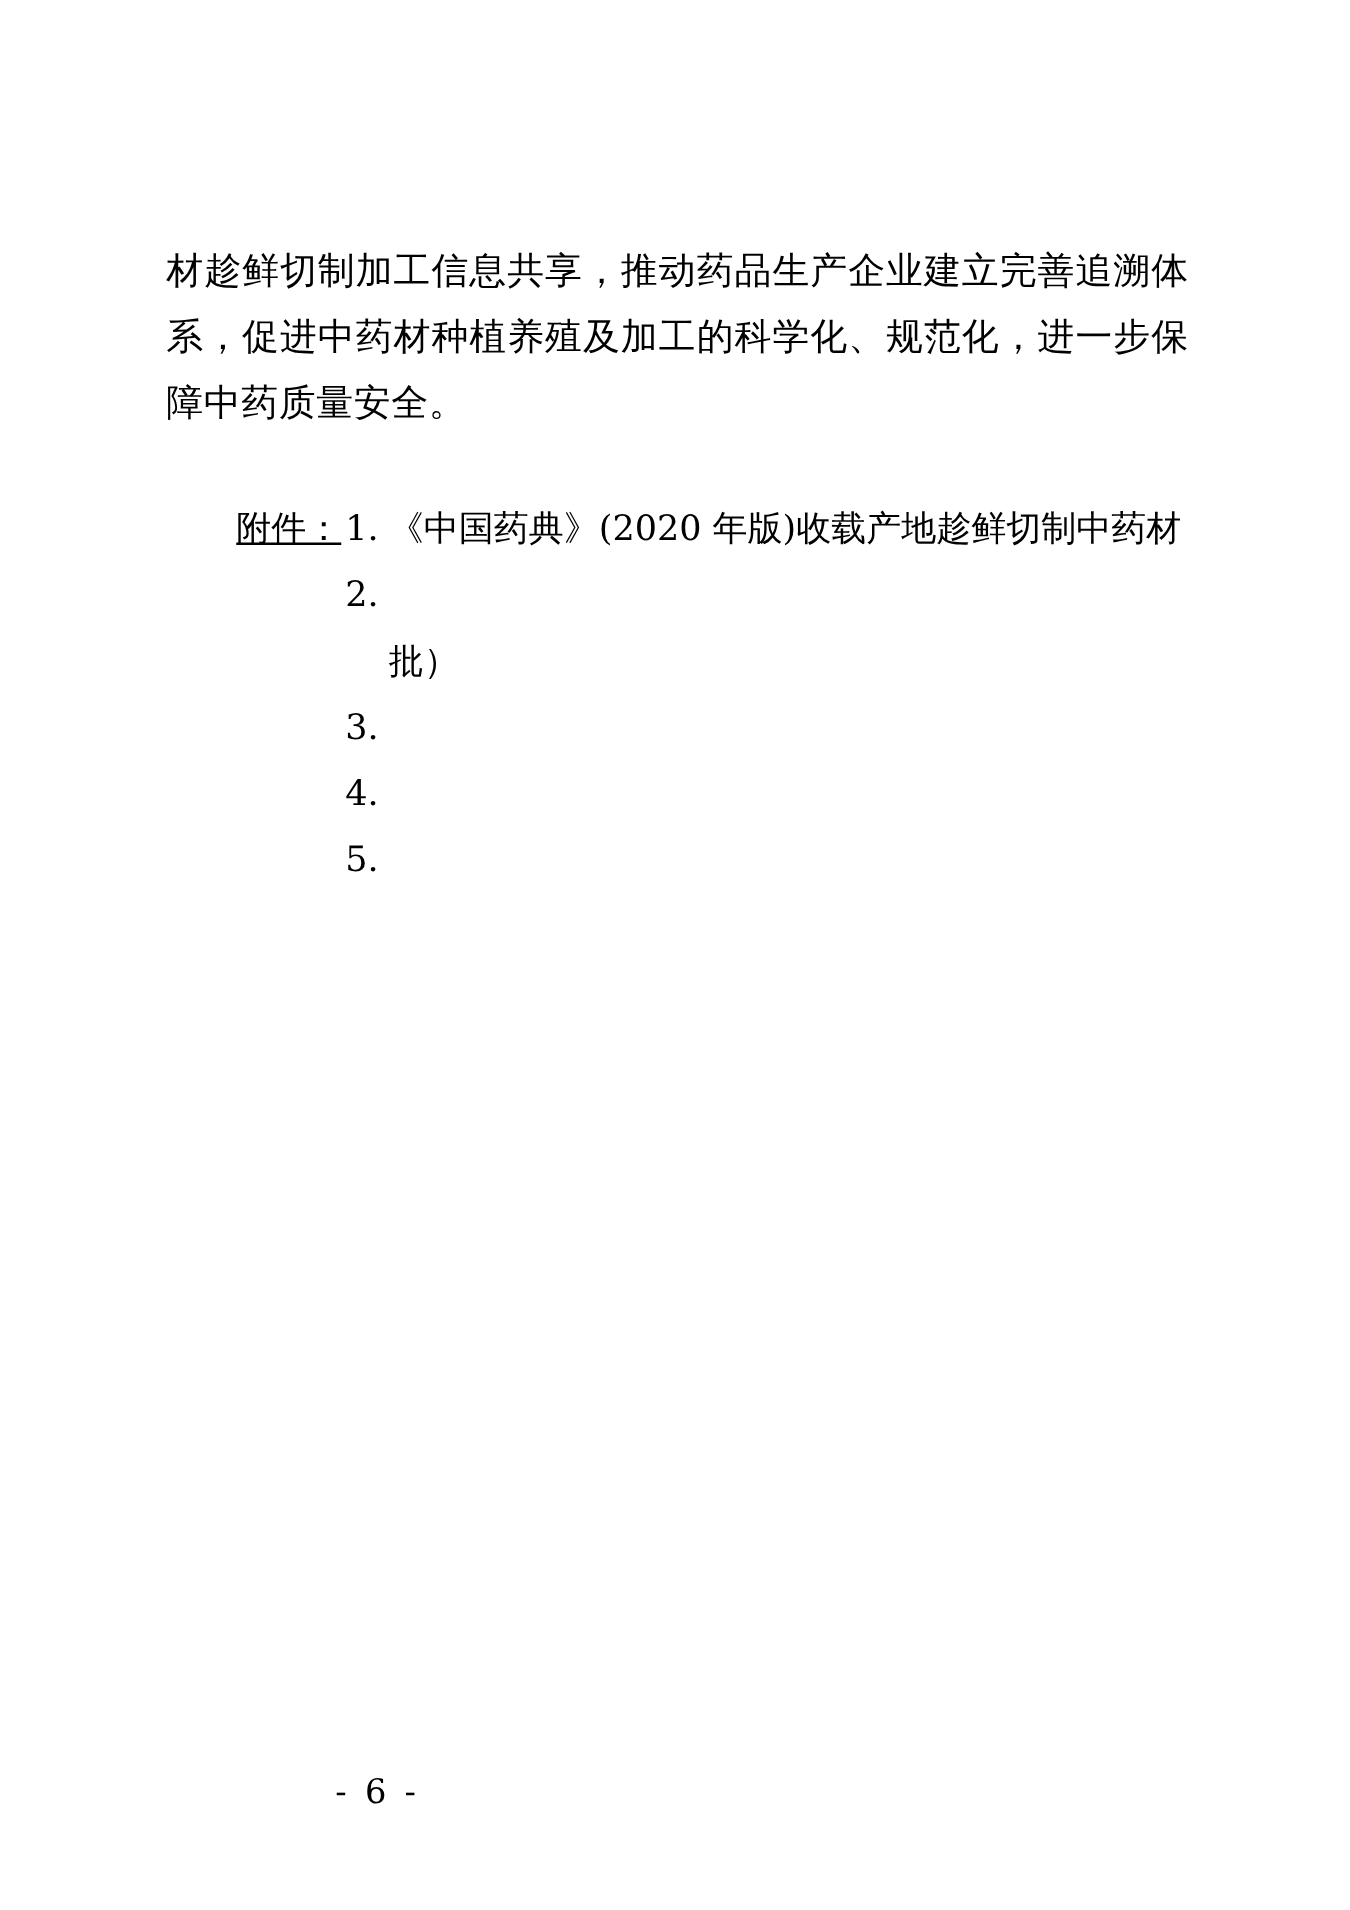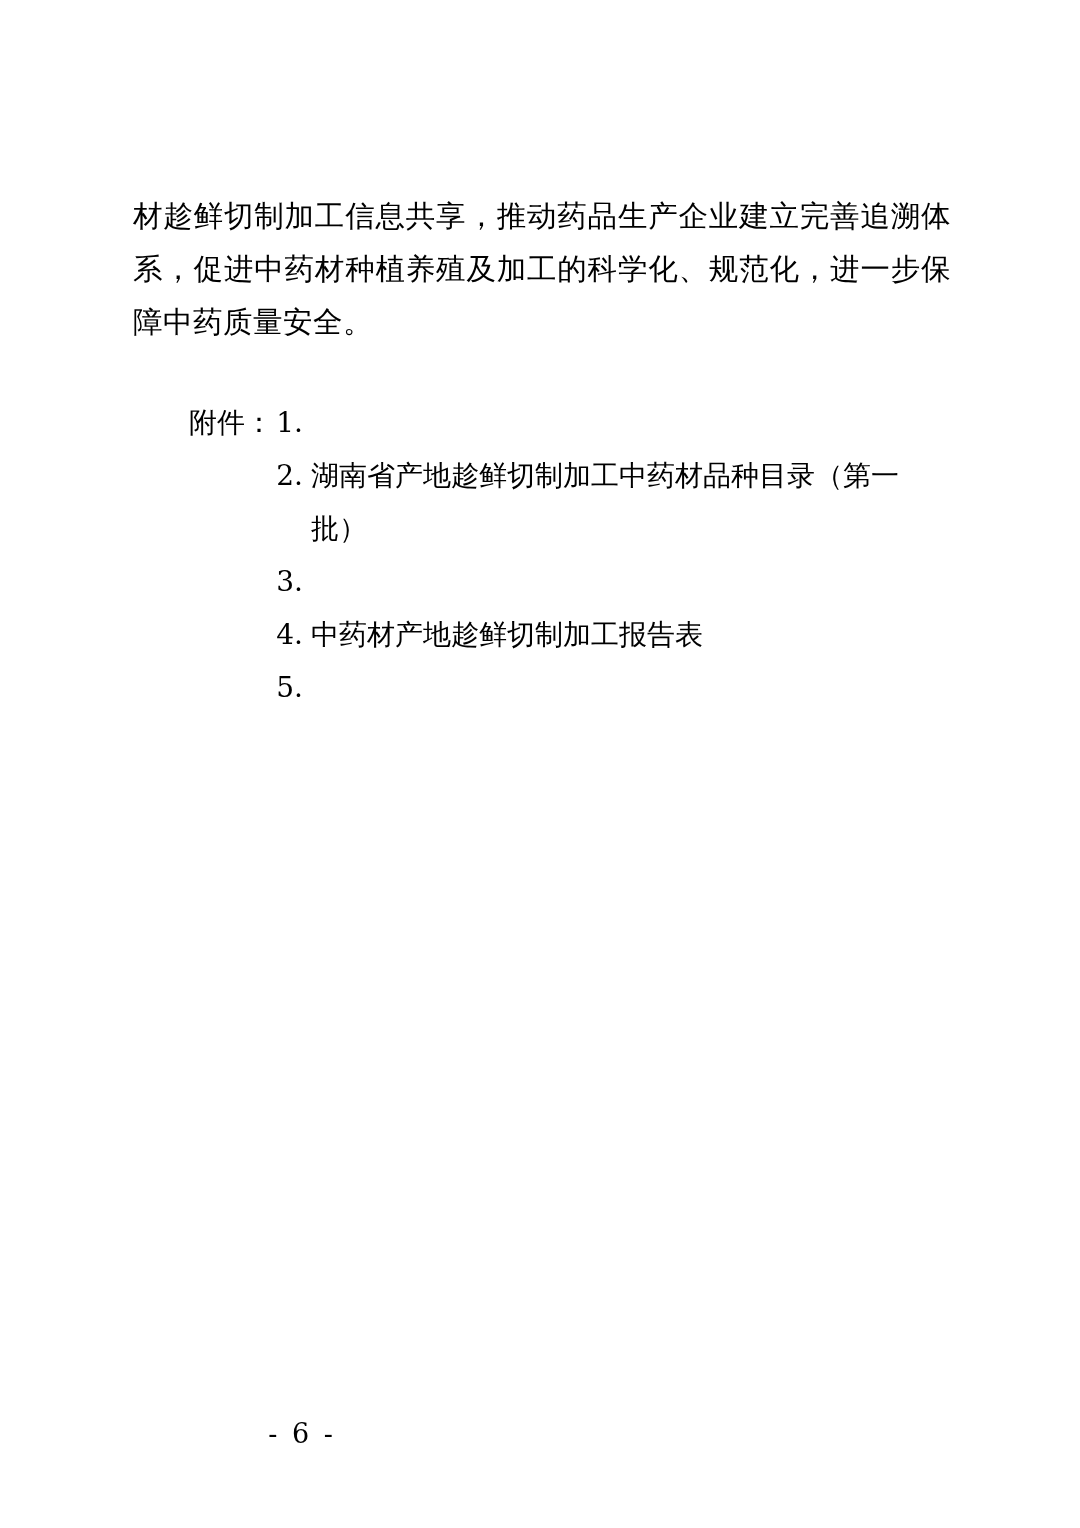--- a/index.html
+++ b/index.html
@@ -47,20 +47,21 @@
   .attach-row {
     display: flex;
     align-items: flex-start;
   }
   .attach-label {
     width: 122px;
     flex: 0 0 122px;
     padding-left: 56px;
     box-sizing: border-box;
     white-space: nowrap;
+    text-decoration: underline;
   }
   .attach-num {
     width: 56px;
     flex: 0 0 56px;
     text-align: right;
     padding-right: 8px;
     box-sizing: border-box;
     white-space: nowrap;
     font-family: "DejaVu Serif", "Liberation Serif", serif;
   }
@@ -96,35 +97,34 @@
 
   <div class="body-text">
     <p>材趁鲜切制加工信息共享，推动药品生产企业建立完善追溯体系，促进中药材种植养殖及加工的科学化、规范化，进一步保障中药质量安全。</p>
   </div>
 
   <div class="attach-block">
 
     <div class="attach-row">
       <span class="attach-label">附件：</span>
       <span class="attach-num">1.</span>
+      <span class="attach-text tight">《中国药典》(2020 年版)收载产地趁鲜切制中药材</span>
     </div>
 
     <div class="attach-row">
       <span class="attach-num indent">2.</span>
-      <span class="attach-text">湖南省产地趁鲜切制加工中药材品种目录（第一</span>
     </div>
     <div class="attach-cont">批）</div>
 
     <div class="attach-row">
       <span class="attach-num indent">3.</span>
     </div>
 
     <div class="attach-row">
       <span class="attach-num indent">4.</span>
-      <span class="attach-text">中药材产地趁鲜切制加工报告表</span>
     </div>
 
     <div class="attach-row">
       <span class="attach-num indent">5.</span>
     </div>
 
   </div>
 
   <div class="page-number">- 6 -</div>
 

